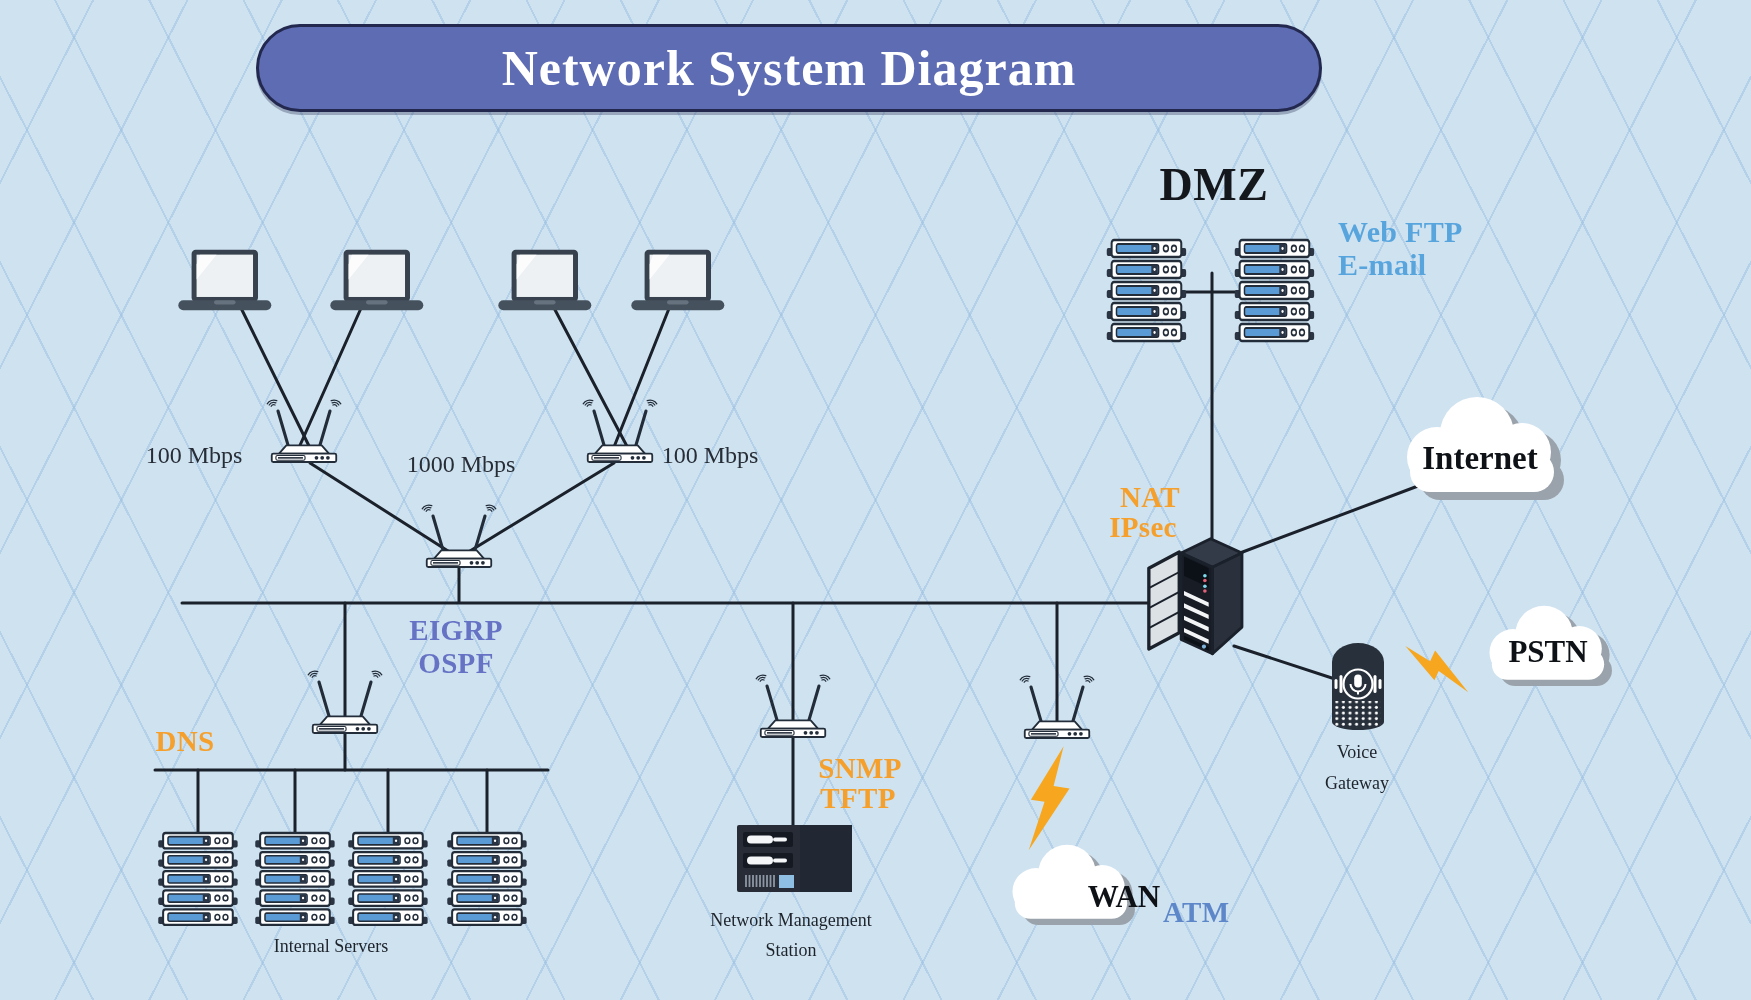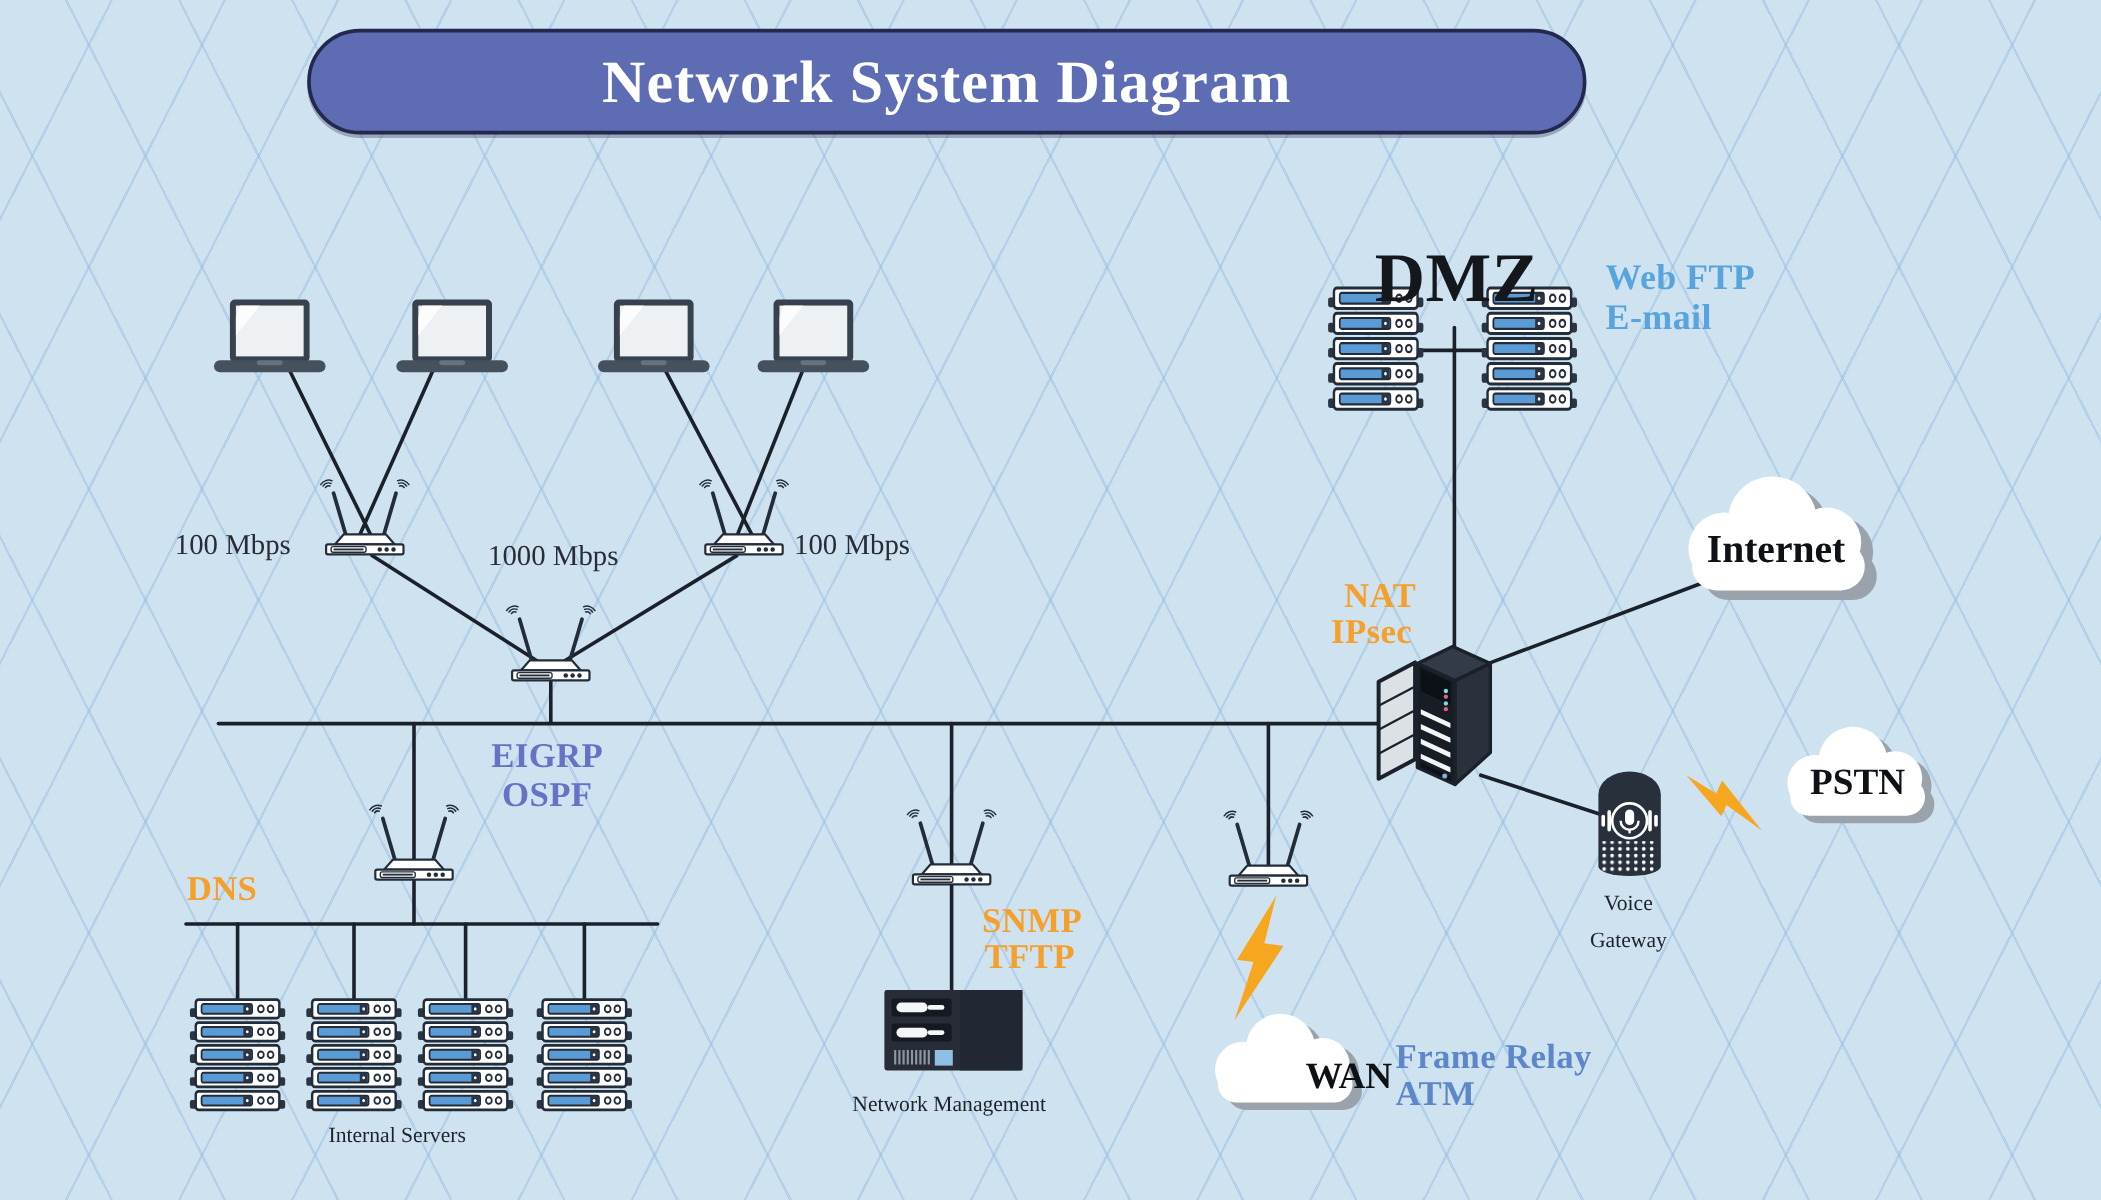--- a/index.html
+++ b/index.html
@@ -208,40 +208,40 @@
 
     <use href="#voicegw" transform="translate(1328,638)"></use>
 
     <use href="#nms" transform="translate(737,825)"></use>
   </svg>
 
   <div class="banner">
     <span>Network System Diagram</span>
   </div>
 
-  <div class="lbl heading" style="left:1114px;top:161px;width:200px;font-size:58px;margin-top:40px;">DMZ</div>
+  <div class="lbl heading" style="left:1114px;top:161px;width:200px;font-size:46px;">DMZ</div>
 
   <div class="lbl speed" style="left:114px;top:443px;width:160px;">100 Mbps</div>
   <div class="lbl speed" style="left:381px;top:452px;width:160px;">1000 Mbps</div>
   <div class="lbl speed" style="left:630px;top:443px;width:160px;">100 Mbps</div>
 
   <div class="lbl proto purple" style="left:396px;top:615px;width:120px;">EIGRP</div>
   <div class="lbl proto purple" style="left:396px;top:648px;width:120px;">OSPF</div>
   <div class="lbl proto orange" style="left:125px;top:726px;width:120px;">DNS</div>
   <div class="lbl proto orange" style="left:800px;top:753px;width:120px;">SNMP</div>
   <div class="lbl proto orange" style="left:798px;top:783px;width:120px;">TFTP</div>
   <div class="lbl proto orange" style="left:1090px;top:482px;width:120px;">NAT</div>
   <div class="lbl proto orange" style="left:1083px;top:512px;width:120px;">IPsec</div>
   <div class="lbl proto ltblue tleft" style="left:1338px;top:216px;width:180px;font-size:30px;">Web FTP</div>
   <div class="lbl proto ltblue tleft" style="left:1338px;top:249px;width:180px;font-size:30px;">E-mail</div>
-  <div class="lbl proto wanblue tleft" style="left:1163px;top:866px;width:230px;">Frame Relay</div>
   <div class="lbl proto wanblue tleft" style="left:1163px;top:897px;width:230px;">ATM</div>
 
   <div class="lbl devlbl" style="left:181px;top:937px;width:300px;">Internal Servers</div>
   <div class="lbl devlbl" style="left:641px;top:911px;width:300px;">Network Management</div>
+  <div class="lbl devlbl" style="left:641px;top:941px;width:300px;">Station</div>
   <div class="lbl devlbl" style="left:1287px;top:743px;width:140px;">Voice</div>
   <div class="lbl devlbl" style="left:1287px;top:774px;width:140px;">Gateway</div>
 
   <div class="lbl cloudlbl" style="left:1400px;top:441px;width:160px;font-size:33px;">Internet</div>
   <div class="lbl cloudlbl" style="left:1468px;top:636px;width:160px;font-size:31px;">PSTN</div>
   <div class="lbl cloudlbl" style="left:1044px;top:881px;width:160px;font-size:31px;">WAN</div>
 
 </div>
 
 </body></html>

